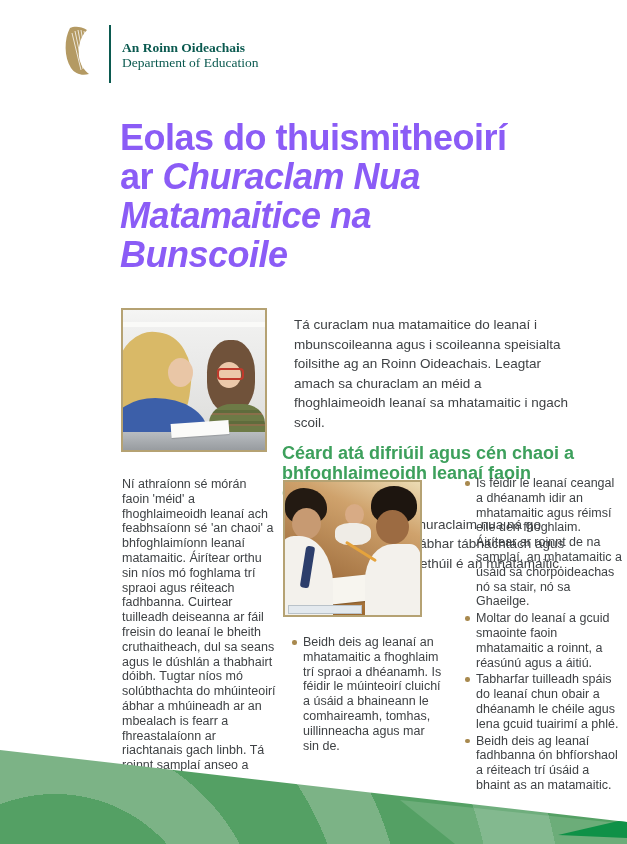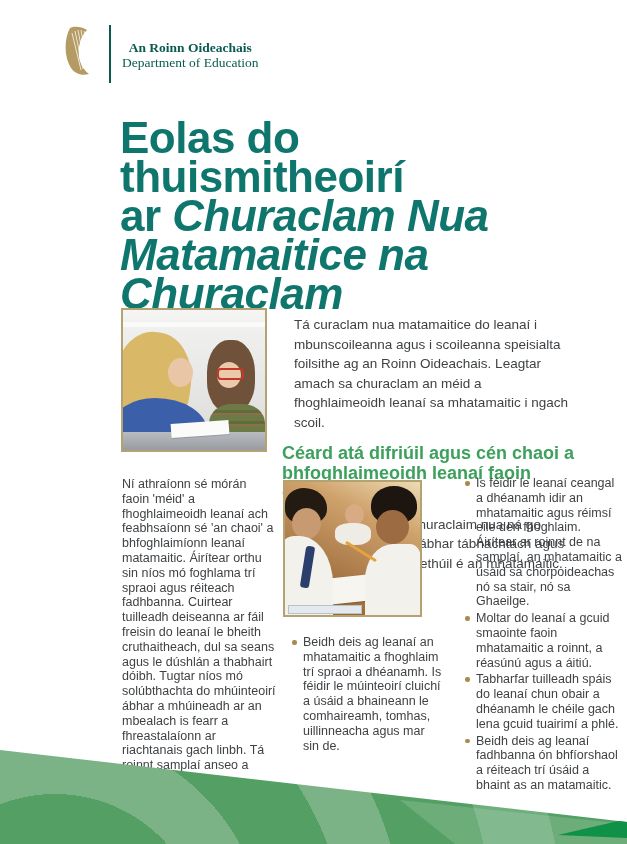--- a/index.html
+++ b/index.html
@@ -6,26 +6,26 @@
   .page{
     position:relative;width:627px;height:844px;margin:0 auto;
     background:#ffffff;overflow:hidden;
     font-family:"Liberation Sans", sans-serif;
     color:#3f4245;
   }
   
   .harp{position:absolute;left:63px;top:26px;width:33px;height:50px;}
   .logo-divider{position:absolute;left:109px;top:25px;width:2px;height:58px;background:#0b5a50;}
   .wordmark{position:absolute;left:122px;top:40px;color:#0b5a50;
-    font-family:"Liberation Serif", serif;font-size:13.5px;line-height:15px;text-align:center;}
+    font-family:"Liberation Serif", serif;font-size:13.5px;line-height:15px;}
   .wordmark .ga{font-weight:700;}
   
   .title{
     position:absolute;left:120px;top:118px;width:470px;margin:0;
-    color:#0f766e;font-size:44px;line-height:39px;font-weight:700;letter-spacing:-0.5px;
+    color:#8b5cf6;font-size:36px;line-height:39px;font-weight:700;letter-spacing:-0.5px;
   }
   .title em{font-style:italic;}
   
   .photo{position:absolute;border:2px solid #b5a273;overflow:hidden;background:#ddd;}
   .photo1{left:121px;top:308px;width:142px;height:140px;}
   .photo2{left:283px;top:480px;width:135px;height:133px;}
   .shape{position:absolute;}
   .intro-text{position:absolute;left:282px;top:303px;width:302px;font-size:13.5px;line-height:19.5px;}
   .intro-text p{margin:12px;}
   .intro-sub{margin:12px 0 1px 0;font-size:18px;line-height:19.5px;font-weight:700;color:#3da05c;}
@@ -106,21 +106,21 @@
       <line x1="18" y1="4" x2="24" y2="39"></line>
       <line x1="21" y1="5" x2="26" y2="36"></line>
     </g>
   </svg>
   <div class="logo-divider"></div>
   <div class="wordmark">
     <div class="ga">An Roinn Oideachais</div>
     <div class="en">Department of Education</div>
   </div>
 
-  <h1 class="title"><span>Eolas do thuismitheoirí</span><br><span>ar </span><em>Churaclam Nua</em><br><em>Matamaitice na</em><br><em>Churaclam</em></h1>
+  <h1 class="title"><span>Eolas do thuismitheoirí</span><br><span>ar </span><em>Churaclam Nua</em><br><em>Matamaitice na</em><br><em>Bunscoile</em></h1>
 
   <div class="photo photo1">
     <div class="shape p1-bg"></div>
     <div class="shape p1-strip"></div>
     <div class="shape p1-hair"></div>
     <div class="shape p1-face"></div>
     <div class="shape p1-sweater"></div>
     <div class="shape p1-girl-hair"></div>
     <div class="shape p1-girl-face"></div>
     <div class="shape p1-glasses"></div>
@@ -169,21 +169,21 @@
       <li>
         <span class="bullet-dot"></span>
         <span>Is féidir le leanaí ceangal a dhéanamh idir an mhatamaitic agus réimsí eile den fhoghlaim. Áirítear ar roinnt de na samplaí, an mhatamaitic a úsáid sa chorpoideachas nó sa stair, nó sa Ghaeilge.</span>
       </li>
       <li>
         <span class="bullet-dot"></span>
         <span>Moltar do leanaí a gcuid smaointe faoin mhatamaitic a roinnt, a réasúnú agus a áitiú.</span>
       </li>
       <li>
         <span class="bullet-dot"></span>
-        <span>Tabharfar tuilleadh spáis do leanaí chun obair a dhéanamh le chéile gach lena gcuid tuairimí a phlé.</span>
+        <span>Tabharfar tuilleadh spáis do leanaí chun obair a dhéanamh le chéile agus lena gcuid tuairimí a phlé.</span>
       </li>
       <li>
         <span class="bullet-dot"></span>
         <span>Beidh deis ag leanaí fadhbanna ón bhfíorshaol a réiteach trí úsáid a bhaint as an matamaitic.</span>
       </li>
     </ul>
   </div>
 
   <div class="swoosh">
     <div class="swoosh-base"></div>

